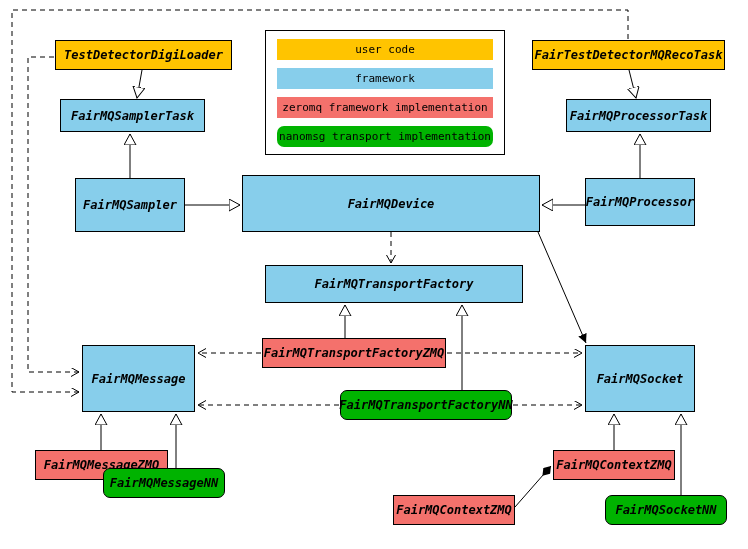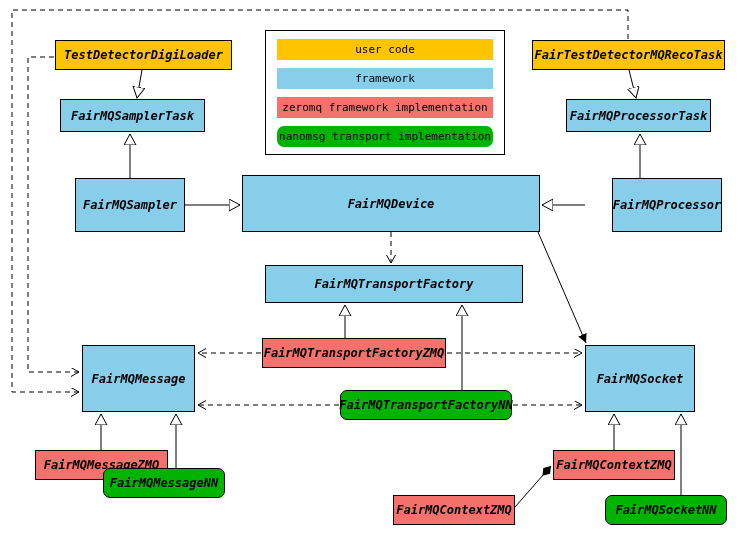--- a/index.html
+++ b/index.html
@@ -118,21 +118,21 @@
   <div class="node bg-user_code" style="left:532px; top:40px; width:193px; height:30px">FairTestDetectorMQRecoTask</div>
 
   <div class="node bg-framework abstract" style="left:60px; top:99px; width:145px; height:33px">FairMQSamplerTask</div>
 
   <div class="node bg-framework abstract" style="left:566px; top:99px; width:145px; height:33px">FairMQProcessorTask</div>
 
   <div class="node bg-framework" style="left:75px; top:178px; width:110px; height:54px">FairMQSampler</div>
 
   <div class="node bg-framework" style="left:242px; top:175px; width:298px; height:57px">FairMQDevice</div>
 
-  <div class="node bg-framework" style="left:612px; top:178px; width:110px; height:54px">FairMQProcessor</div>
+  <div class="node bg-framework" style="left:585px; top:178px; width:110px; height:48px">FairMQProcessor</div>
 
   <div class="node bg-framework abstract" style="left:265px; top:265px; width:258px; height:38px">FairMQTransportFactory</div>
 
   <div class="node bg-zeromq" style="left:262px; top:338px; width:184px; height:30px">FairMQTransportFactoryZMQ</div>
 
   <div class="node bg-framework abstract" style="left:82px; top:345px; width:113px; height:67px">FairMQMessage</div>
 
   <div class="node bg-framework abstract" style="left:585px; top:345px; width:110px; height:67px">FairMQSocket</div>
 
   <div class="node bg-nanomsg" style="left:340px; top:390px; width:172px; height:30px">FairMQTransportFactoryNN</div>

